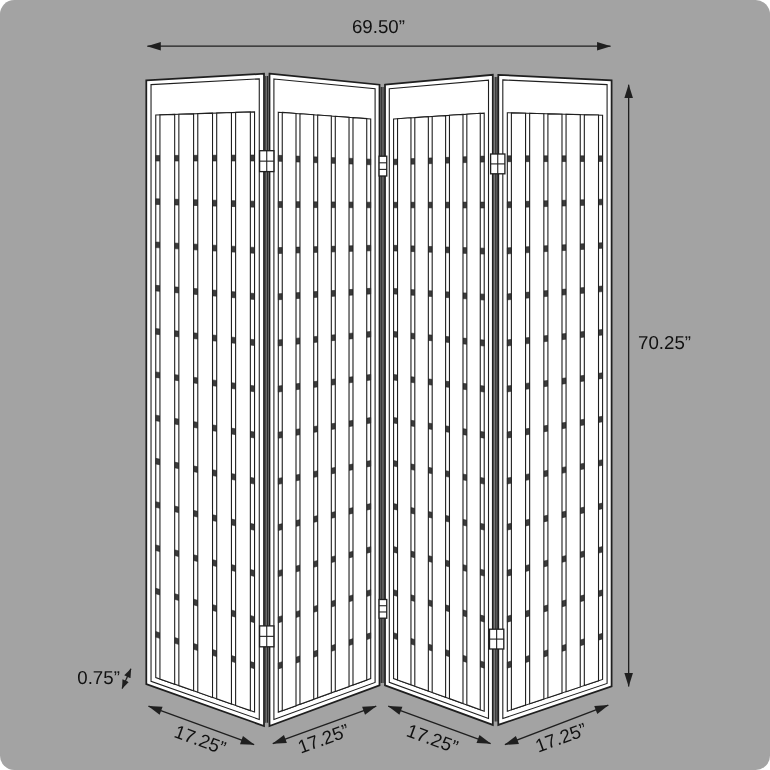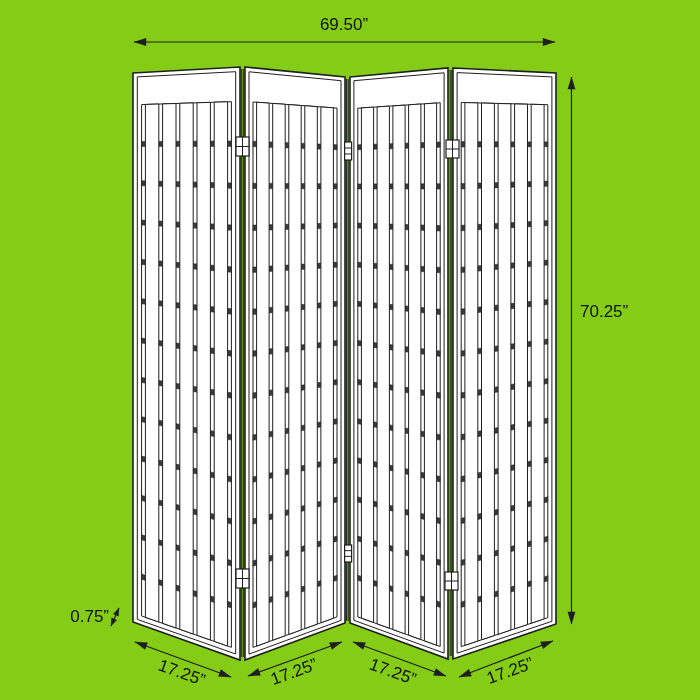--- a/index.html
+++ b/index.html
@@ -1,17 +1,17 @@
 <!DOCTYPE html>
 <html><head>
 <meta charset="utf-8">
 <style>
   html,body{margin:0;padding:0;background:#fff;}
-  .stage{width:700px;height:700px;position:relative;background:#84cc16;overflow:hidden;
-         font-family:"Liberation Sans",sans-serif;}
+  .stage{width:700px;height:700px;position:relative;background:#a3a3a3;overflow:hidden;
+         font-family:"Liberation Sans",sans-serif;border-radius:13px;}
   svg{display:block;}
   text{font-family:"Liberation Sans",sans-serif;fill:#111;}
   .dim-label{font-size:17px;}
 </style>
 </head>
 <body>
 
 <div class="stage">
 <svg width="700" height="700" viewBox="0 0 700 700">
   <defs>

